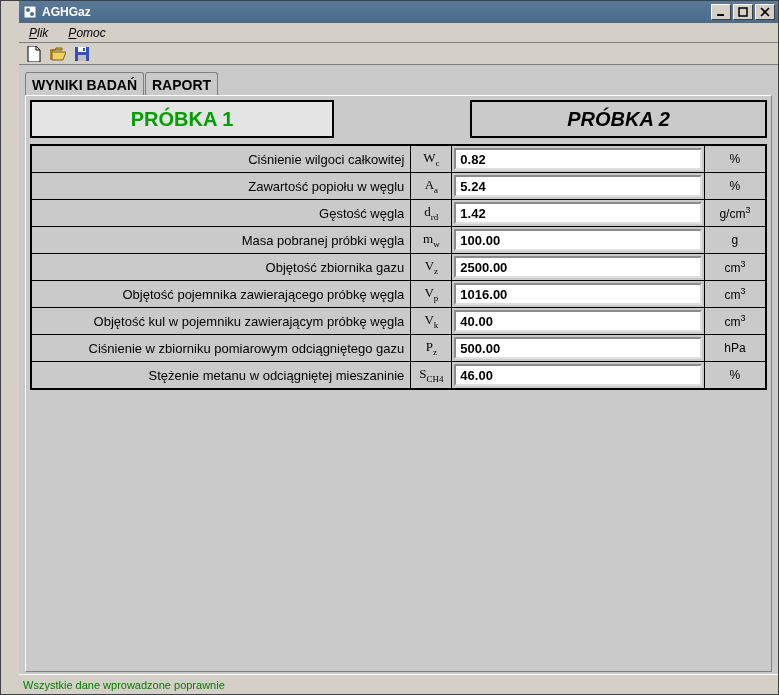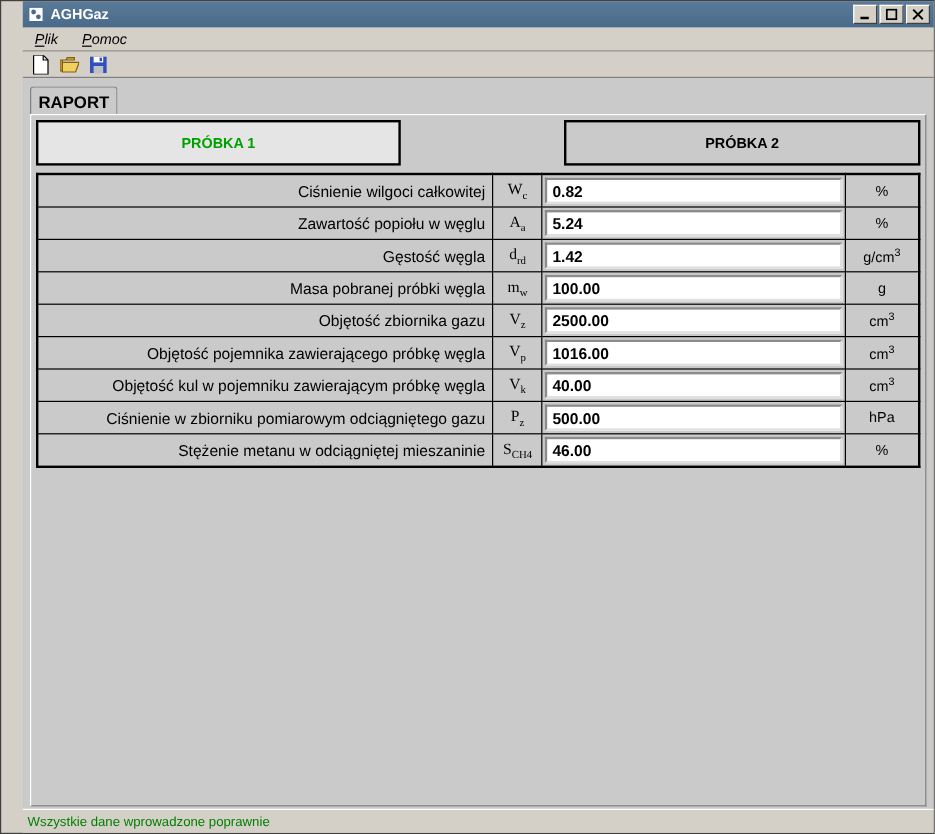--- a/index.html
+++ b/index.html
@@ -126,27 +126,27 @@
   .sample-row {
     display: flex;
     gap: 8px;
     margin-bottom: 6px;
   }
   .sample-btn {
     flex: 0 0 304px;
     height: 38px;
     border: 2px solid #000;
     display: flex; align-items: center; justify-content: center;
-    font-size: 12px;
+    font-size: 20px;
     font-weight: bold;
     background: #cacaca;
     cursor: pointer;
   }
   .sample-spacer { flex: 0 0 120px; }
-  .sample-btn.right { flex: 1; }
+  .sample-btn.right { flex: 1; font-style: italic; }
   .sample-btn.green { color: #00a000; background: #e5e5e5; }
   .form-table {
     width: 100%;
     border-collapse: collapse;
     border: 2px solid #000;
   }
   .form-table td {
     border: 1px solid #000;
     padding: 2px 6px;
     height: 26px;
@@ -252,20 +252,21 @@
           <rect x="0" y="0" width="14" height="14" fill="#3050c0"></rect>
           <rect x="3" y="0" width="8" height="5" fill="#fff"></rect>
           <rect x="3" y="8" width="8" height="6" fill="#c0c0c0"></rect>
           <rect x="8" y="1" width="2" height="3" fill="#3050c0"></rect>
         </svg>
     </span>
   </div>
 
   <div class="content">
     <div class="tabs">
+      <div class="tab">WYNIKI BADAŃ</div>
       <div class="tab">RAPORT</div>
     </div>
     <div class="tabpanel">
       <div class="sample-row">
         <div class="sample-btn green">PRÓBKA 1</div>
         <div class="sample-spacer"></div>
         <div class="sample-btn right">PRÓBKA 2</div>
       </div>
       <table class="form-table">
         <tbody id="form-rows">

